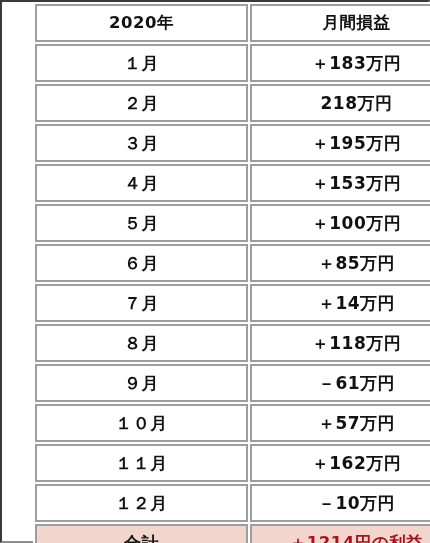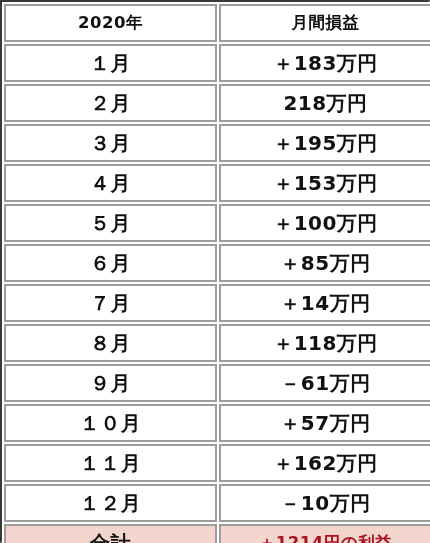--- a/index.html
+++ b/index.html
@@ -17,20 +17,21 @@
 
   #profit-table-wrap {
     width: 430px;
     height: 543px;
     box-sizing: border-box;
     border-top: 2px solid #3a3a3a;
     border-left: 2px solid #3a3a3a;
     border-right: 2px solid #8c8c8c;
     border-bottom: 2px solid #8c8c8c;
     background: #ffffff;
+    padding-left: 31px;
   }
 
   table.profit-table {
     width: 100%;
     height: 100%;
     border-collapse: separate;
     border-spacing: 2px;
     table-layout: fixed;
     background: #ffffff;
   }
@@ -40,21 +41,21 @@
 
   table.profit-table td,
   table.profit-table th {
     border: 2px solid #9d9d9d;
     background: #ffffff;
     text-align: center;
     vertical-align: middle;
     padding: 0;
     height: 34px;
     font-weight: bold;
-    font-size: 20px;
+    font-size: 17px;
     letter-spacing: 0.5px;
     line-height: 1.1;
     color: #111111;
     white-space: nowrap;
   }
 
   table.profit-table th {
     font-size: 16.5px;
   }
 

